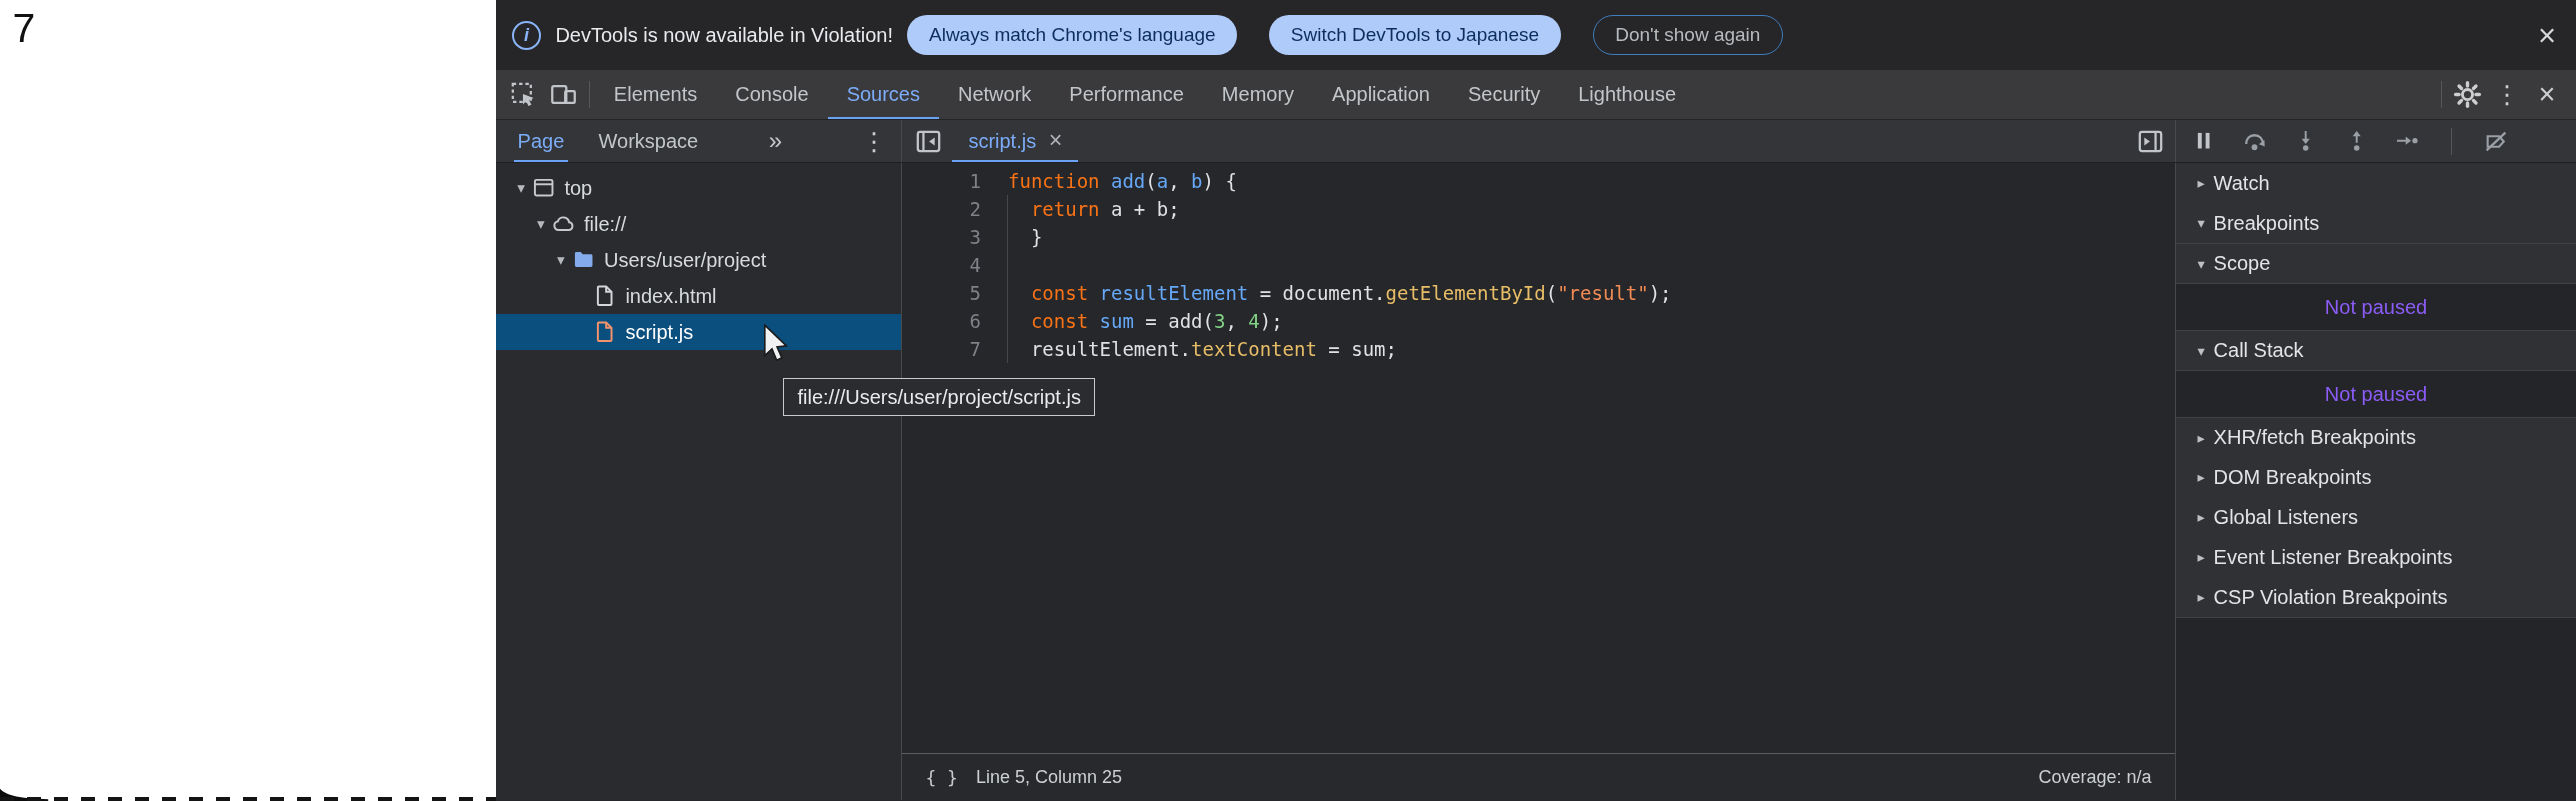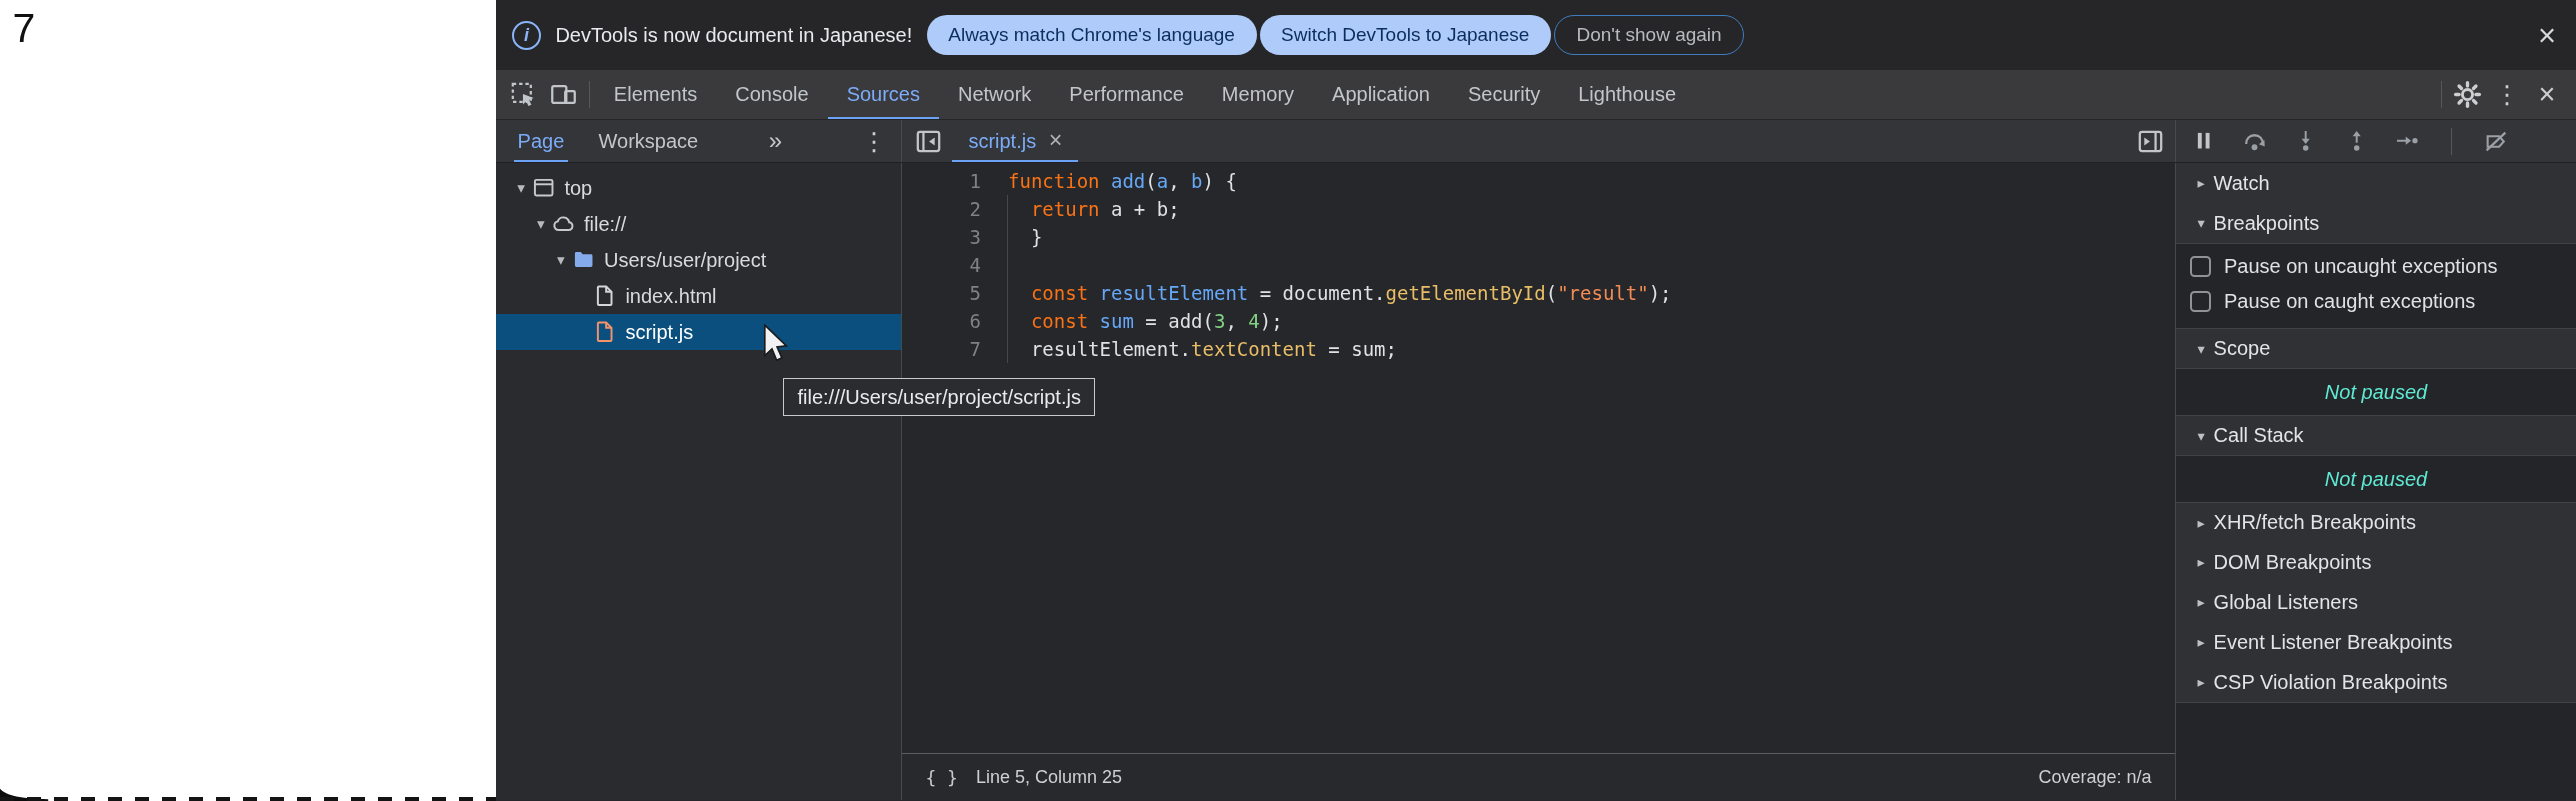--- a/index.html
+++ b/index.html
@@ -18,21 +18,21 @@
   .devtools { position:absolute; left:496px; top:0; width:2080px; height:801px;
               background:#26272a; color:#dfe2e5; font-size:20px; }
 
   
   .notif { height:70px; background:#262628; display:flex; align-items:center;
            padding:0 20px 0 16px; gap:14.4px; }
   .info-icon { width:29px; height:29px; border:2.7px solid #8ab4f8; border-radius:50%;
                color:#8ab4f8; font-size:18px; font-weight:bold; display:flex;
                align-items:center; justify-content:center; flex:none; font-style:italic; }
   .notif-msg { color:#e8eaed; white-space:nowrap; }
-  .notif-buttons { display:flex; gap:3px; align-items:center; }
+  .notif-buttons { display:flex; gap:32px; align-items:center; }
   .pill-btn { height:40px; border-radius:20px; background:#aecbfa; color:#0c2d5e;
               border:none; font-size:19px; padding:0 21.6px; font-family:inherit;
               white-space:nowrap; display:flex; align-items:center; }
   .outline-btn { height:40px; border-radius:20px; background:transparent; color:#b7bbbf;
               border:1.8px solid #3f7dbf; font-size:19px; padding:0 21.6px; font-family:inherit;
               white-space:nowrap; display:flex; align-items:center; }
   .notif-close { margin-left:auto; color:#d6d8da; font-size:31px; line-height:1; cursor:default; }
 
   
   .tabbar { height:50px; background:#3a3a3d; border-bottom:0.9px solid #252527;
@@ -101,21 +101,21 @@
   .sb-header { height:40px; background:#2f3134; display:flex; align-items:center;
                padding-left:12.6px; flex:none; }
   .sb-header.bordered { border-top:0.9px solid #404245; }
   .sb-arrow { width:25px; color:#bcc0c4; font-size:14.4px; text-align:center; flex:none; }
   .sb-label { color:#e2e4e7; white-space:nowrap; }
   .sb-content { background:#242528; border-top:0.9px solid #404245; flex:none; }
   .cb-row { height:35px; display:flex; align-items:center; padding-left:14.4px; }
   .cb-box { width:21px; height:21px; border:2.3px solid #8f9296; border-radius:4.5px;
             margin-right:12.6px; flex:none; }
   .sb-status { height:47px; display:flex; align-items:center; justify-content:center;
-               color:#5eead4; font-style:italic; border-top:0.9px solid #404245;
+               color:#8b5cf6; border-top:0.9px solid #404245;
                background:#242528; flex:none; }
   .sb-fill { flex:1; background:#242528; border-top:0.9px solid #404245; }
   .cb-group { padding:5.4px 0 9px 0; }
 
   
   .tooltip { position:absolute; left:287px; top:378px; height:38px; display:flex; align-items:center;
              background:#2b2c2f; border:1.8px solid #c8cacc; color:#e8eaed; font-size:20px;
              padding:0 13.5px; white-space:nowrap; z-index:30; }
   .cursor-svg { position:absolute; left:267px; top:324px; z-index:40; }
 </style>
@@ -127,21 +127,21 @@
   <div class="outside-label">7</div>
   <svg class="corner-wedge" width="50" height="14.4" viewBox="0 0 56 16">
     <path d="M0 16 L0 2 C7 10 24 13 54 13.6 L54 16 Z" fill="#0c0c0c"></path>
   </svg>
   <div class="bottom-dashes"></div>
 
   <div class="devtools">
 
     <div class="notif">
       <span class="info-icon">i</span>
-      <span class="notif-msg">DevTools is now document in Japanese!</span>
+      <span class="notif-msg">DevTools is now available in Violation!</span>
       <div class="notif-buttons" id="notif-buttons">
           <button class="pill-btn">Always match Chrome's language</button>
           <button class="pill-btn">Switch DevTools to Japanese</button>
           <button class="outline-btn">Don't show again</button>
         </div>
       <span class="notif-close">×</span>
     </div>
 
     <div class="tabbar">
       <span class="tb-icon">
@@ -351,30 +351,20 @@
       </div>
       <div class="sidebar c-right" id="sidebar-sections">
           <div class="sb-header">
             <span class="sb-arrow">▸</span>
             <span class="sb-label">Watch</span>
           </div>
           <div class="sb-header">
             <span class="sb-arrow">▾</span>
             <span class="sb-label">Breakpoints</span>
           </div>
-          <div class="sb-content cb-group">
-            <div class="cb-row">
-              <span class="cb-box"></span>
-              <span>Pause on uncaught exceptions</span>
-            </div>
-            <div class="cb-row">
-              <span class="cb-box"></span>
-              <span>Pause on caught exceptions</span>
-            </div>
-          </div>
           <div class="sb-header bordered">
             <span class="sb-arrow">▾</span>
             <span class="sb-label">Scope</span>
           </div>
           <div class="sb-status">Not paused</div>
           <div class="sb-header bordered">
             <span class="sb-arrow">▾</span>
             <span class="sb-label">Call Stack</span>
           </div>
           <div class="sb-status">Not paused</div>

